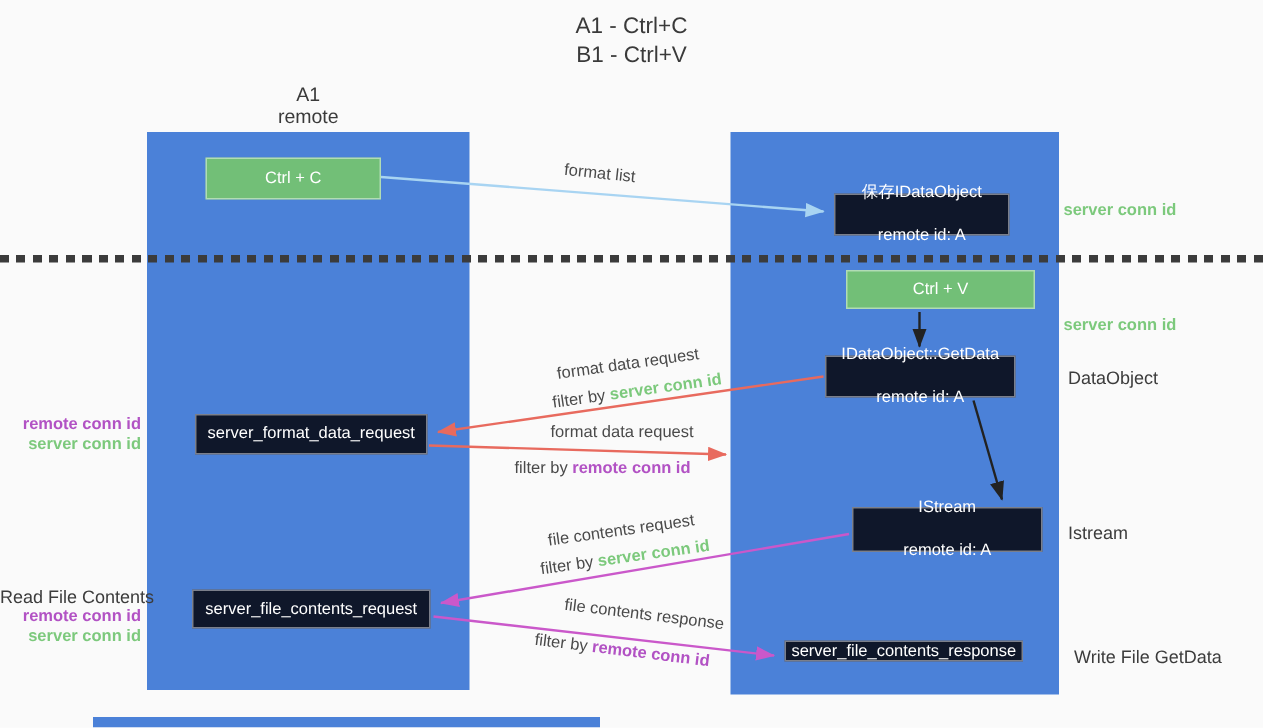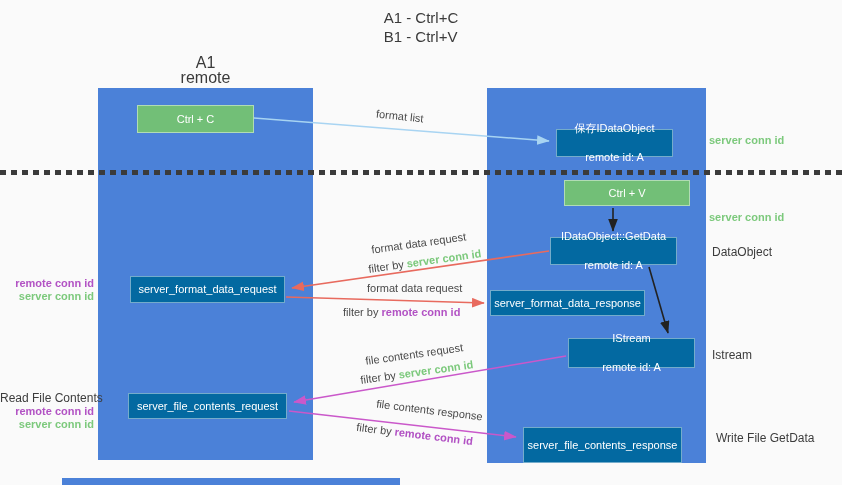--- a/index.html
+++ b/index.html
@@ -3,30 +3,30 @@
 <meta charset="utf-8">
 <style>
   html,body { margin:0; padding:0; }
   .stage {
     position:relative; width:842px; height:485px;
     background:#fafafa; overflow:hidden;
     font-family:"Liberation Sans", sans-serif; color:#3c3c3c;
   }
   .abs { position:absolute; }
   .title-wrap { left:0; top:8px; width:842px; text-align:center; font-size:15px; line-height:19px; color:#3a3a3a; }
-  .title-inner { display:inline-block; text-align:left; }
-  .col-header { top:55px; text-align:center; font-size:16px; line-height:15px; color:#3a3a3a; }
+  .title-inner { display:inline-block; text-align:center; }
+  .col-header { top:55px; text-align:center; font-size:13px; line-height:15px; color:#3a3a3a; }
   .lifeline { background:#4b81d8; }
   .node {
     display:flex; flex-direction:column; align-items:center; justify-content:center;
     color:#fff; text-align:center; font-size:11px; line-height:13px;
     white-space:nowrap; border:1px solid rgba(255,255,255,0.45); box-sizing:border-box;
   }
   .green  { background:#72bf77; }
-  .orange { background:#0369a1;gap:16px; }
+  .orange { background:#0f172a;gap:16px; }
   .dotted-line {
     left:0; top:170px; width:842px; height:5px;
     background:repeating-linear-gradient(90deg,#3b3b3b 0 6px,transparent 6px 11px);
   }
   .arrow-label { font-size:11px; color:#4a4a4a; white-space:nowrap; }
   .rot-n8 { transform:rotate(-8deg); }
   .rot-p6 { transform:rotate(6deg); }
   .rot-p7 { transform:rotate(7deg); }
   .conn-green  { color:#7cc97c; font-weight:bold; font-size:11px; line-height:13px; white-space:nowrap; }
   .conn-purple { color:#b252c4; font-weight:bold; font-size:11px; line-height:13px; white-space:nowrap; }
@@ -96,34 +96,31 @@
 
   <div class="abs node orange" style="left:550px; top:237px; width:127px; height:28px;">
     <span>IDataObject::GetData</span>
     <span>remote id: A</span>
   </div>
 
   <div class="abs node orange" style="left:130px; top:276px; width:155px; height:27px;">
     <span>server_format_data_request</span>
   </div>
 
-  <div class="abs node orange" style="left:490px; top:290px; width:155px; height:26px;">
-    <span>server_format_data_response</span>
-  </div>
 
   <div class="abs node orange" style="left:568px; top:338px; width:127px; height:30px;">
     <span>IStream</span>
     <span>remote id: A</span>
   </div>
 
   <div class="abs node orange" style="left:128px; top:393px; width:159px; height:26px;">
     <span>server_file_contents_request</span>
   </div>
 
-  <div class="abs node orange" style="left:523px; top:427px; width:159px; height:36px;justify-content:center;">
+  <div class="abs node orange" style="left:523px; top:427px; width:159px; height:14px;justify-content:center;">
     <span>server_file_contents_response</span>
   </div>
 
   <div class="abs arrow-label rot-p6" style="left:376px; top:110px;">format list</div>
 
   <div class="abs arrow-label rot-n8" style="left:371px; top:237px;">format data request</div>
   <div class="abs arrow-label rot-n8" style="left:368px; top:255px;">
     <span>filter by </span><span class="conn-green">server conn id</span>
   </div>
 

